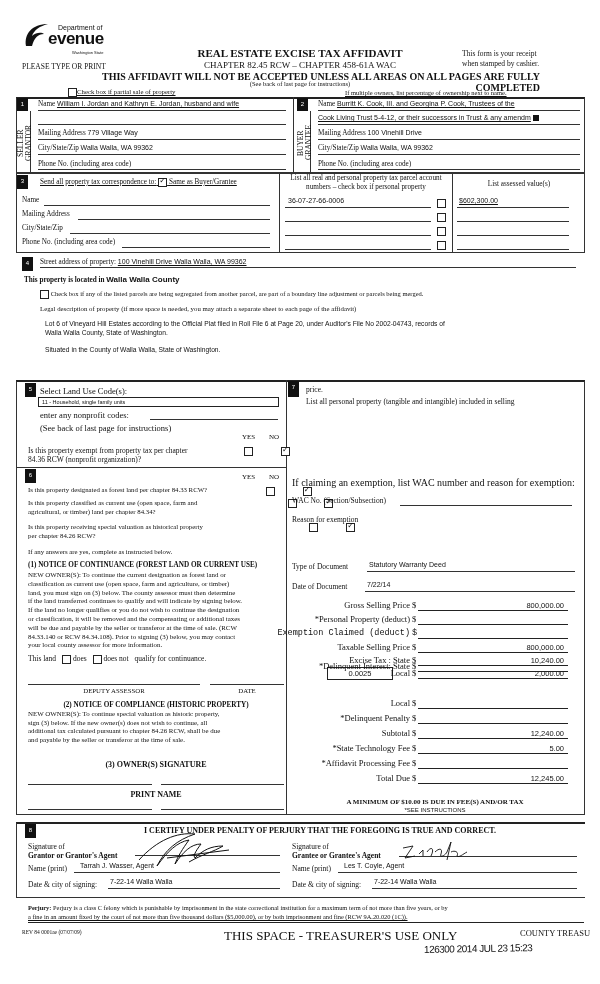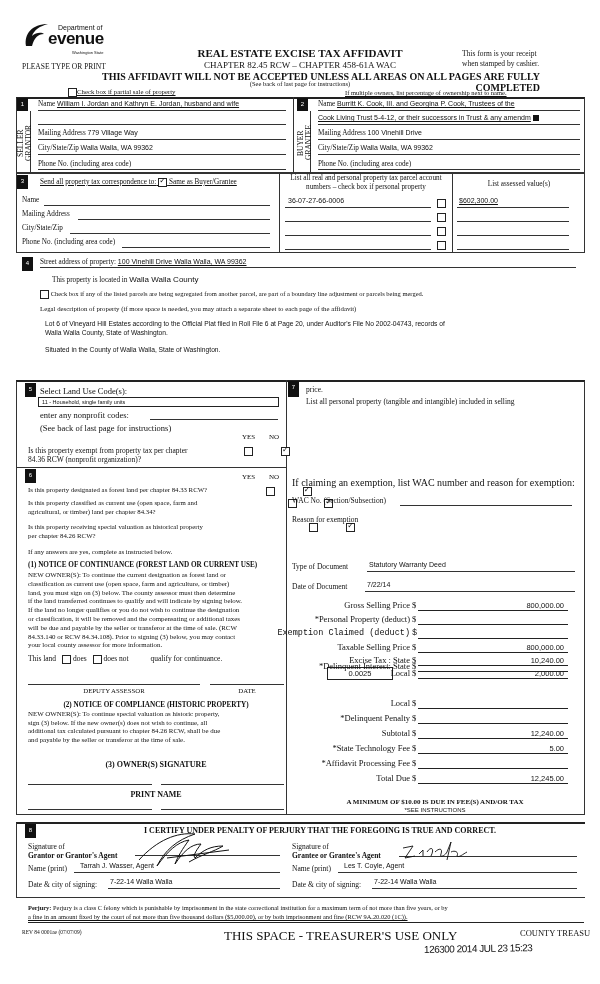--- a/index.html
+++ b/index.html
@@ -154,21 +154,21 @@
   <span class="cb abs" style="left:152px;top:1px;"></span>
   <div class="abs" style="left:172px;top:0;width:112px;height:11px;border-bottom:1px solid #333;"></div>
 </div>
 
 
 <div class="secnum" style="left:22px;top:257px;height:14px;">4</div>
 <div class="abs lbl" style="left:40px;top:258px;width:536px;height:10px;border-bottom:1px solid #333;white-space:nowrap;">
   <span>Street address of property:</span>
   <span class="fill" style="text-decoration:underline;font-size:7px;">100 Vinehill Drive Walla Walla, WA 99362</span>
 </div>
-<div class="abs lbl" style="left:52px;top:275px;white-space:nowrap;">
+<div class="abs lbl" style="left:24px;top:275px;white-space:nowrap;font-weight:bold;">
   <span>This property is located in</span>
   <span class="fill" style="font-size:8px;">Walla Walla County</span>
 </div>
 <div class="abs" style="left:40px;top:290px;white-space:nowrap;font-size:6.5px;">
   <span class="cb"></span>
   <span>Check box if any of the listed parcels are being segregated from another parcel, are part of a boundary line adjustment or parcels being merged.</span>
 </div>
 <div class="abs" style="left:40px;top:305px;font-size:6.8px;white-space:nowrap;">Legal description of property (if more space is needed, you may attach a separate sheet to each page of the affidavit)</div>
 <div class="abs fill" style="left:45px;top:319px;width:520px;font-size:6.7px;line-height:9px;">
   <div>Lot 6 of Vineyard Hill Estates according to the Official Plat filed in Roll File 6 at Page 20, under Auditor's File No 2002-04743, records of</div>
@@ -236,21 +236,21 @@
   <div>will be due and payable by the seller or transferor at the time of sale. (RCW</div>
   <div>84.33.140 or RCW 84.34.108). Prior to signing (3) below, you may contact</div>
   <div>your local county assessor for more information.</div>
 </div>
 <div class="abs" style="left:28px;top:654px;font-size:7.5px;white-space:nowrap;">
   <span>This land</span>
   <span class="cb" style="margin-left:4px;"></span>
   <span>does</span>
   <span class="cb" style="margin-left:4px;"></span>
   <span>does not</span>
-  <span style="margin-left:20px;">qualify for continuance.</span>
+  <span style="margin-left:4px;">qualify for continuance.</span>
 </div>
 <div class="abs" style="left:28px;top:684px;width:172px;border-top:1px solid #333;"></div>
 <div class="abs" style="left:210px;top:684px;width:74px;border-top:1px solid #333;"></div>
 <div class="abs" style="left:28px;top:687px;width:172px;text-align:center;font-size:6.8px;">DEPUTY ASSESSOR</div>
 <div class="abs" style="left:210px;top:687px;width:74px;text-align:center;font-size:6.8px;">DATE</div>
 
 <div class="abs b" style="left:28px;top:701px;width:256px;text-align:center;font-size:7.2px;">(2) NOTICE OF COMPLIANCE (HISTORIC PROPERTY)</div>
 <div class="abs" style="left:28px;top:710px;width:258px;font-size:6.9px;line-height:8.5px;white-space:nowrap;">
   <div>NEW OWNER(S): To continue special valuation as historic property,</div>
   <div style="font-weight:normal;">sign (3) below. If the new owner(s) does not wish to continue, all</div>

